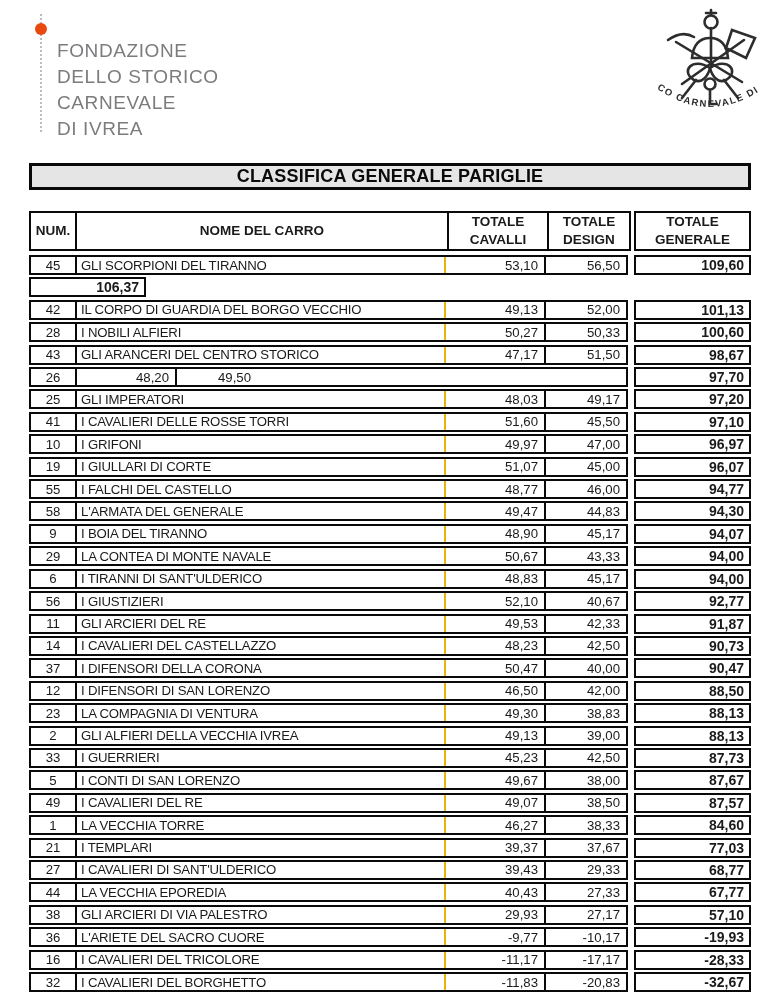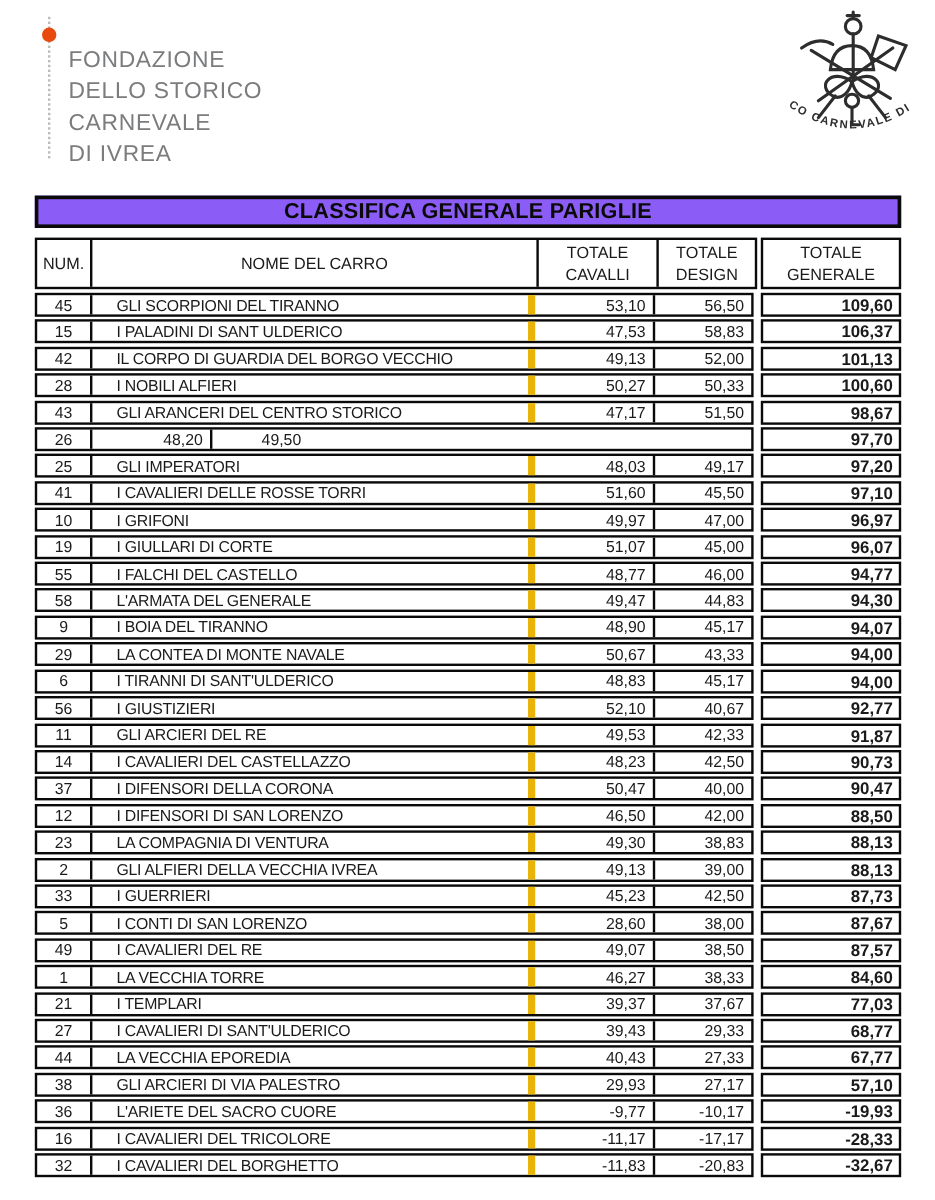--- a/index.html
+++ b/index.html
@@ -13,36 +13,36 @@
   .brand-text{position:absolute;left:57px;top:38px;font-size:19px;line-height:26px;color:#7b7c7e;letter-spacing:.6px;font-weight:500;}
   
   .emblem{position:absolute;left:642px;top:6px;width:137px;height:128px;}
   
   .tablewrap{position:absolute;left:29px;top:163px;width:722px;}
   .banner{
     box-sizing:border-box;height:27px;border:3px solid #0a0a0a;background:#f9ae08;
     display:flex;align-items:center;justify-content:center;
     font-weight:bold;font-size:18px;letter-spacing:.2px;color:#0a0a0a;
   }
-  .thead{display:flex;gap:3px;height:43px;margin-top:8px;font-weight:normal;font-size:13.5px;}
+  .thead{display:flex;gap:3px;height:43px;margin-top:19px;font-weight:bold;font-size:13.5px;align-items:center;}
   .box1{box-sizing:border-box;flex:1;border:2px solid #0a0a0a;display:flex;align-items:stretch;background:#fff;}
   .box2{box-sizing:border-box;width:117px;border:2px solid #0a0a0a;background:#fff;}
   .thead .box2{display:flex;flex-direction:column;align-items:center;justify-content:center;line-height:18px;}
   .hc{display:flex;align-items:center;justify-content:center;box-sizing:border-box;}
   .h-num{width:46px;border-right:2px solid #0a0a0a;}
   .h-name{flex:1;border-right:2px solid #0a0a0a;}
   .h-two{flex-direction:column;line-height:18px;}
   .h-cav{width:100px;border-right:2px solid #0a0a0a;}
   .h-des{width:80px;}
   .rows{margin-top:3px;}
   .row{display:flex;gap:6px;height:20px;margin-bottom:2.42px;font-size:13.2px;}
   .row .box2{display:flex;align-items:center;justify-content:flex-end;padding-right:5px;font-weight:bold;font-size:14px;}
   .c{box-sizing:border-box;display:flex;align-items:center;}
   .c-num{width:46px;border-right:2px solid #0a0a0a;justify-content:center;}
-  .c-name{flex:1;border-right:6px solid #eab308;padding-left:20px;letter-spacing:-.2px;white-space:nowrap;overflow:hidden;}
+  .c-name{flex:1;border-right:2px solid #eab308;padding-left:4px;letter-spacing:-.2px;white-space:nowrap;overflow:hidden;}
   .c-cav{width:100px;border-right:2px solid #0a0a0a;justify-content:flex-end;padding-right:6px;}
   .c-des{width:80px;justify-content:flex-end;padding-right:6px;}
 </style>
 </head>
 <body>
 
 <div class="page">
 
   <div class="brand-rule"></div>
   <div class="brand-dot" style="background: rgb(232, 73, 15);"></div>
@@ -81,21 +81,21 @@
         <circle cx="68" cy="78" r="5.5"></circle>
         <path d="M 68 84 L 68 98 L 74 98"></path>
       </g>
       <text font-size="9.5" font-weight="bold" fill="#2d2d2d" letter-spacing="1.5" font-family="Liberation Sans, sans-serif">
         <textPath href="#arcpath" startOffset="50%" text-anchor="middle">STORICO CARNEVALE DI IVREA</textPath>
       </text>
     </svg>
   </div>
 
   <div class="tablewrap">
-    <div class="banner" style="background: #8b5cf6;">
+    <div class="banner" style="background: #e5e5e5;">
       <span>CLASSIFICA GENERALE PARIGLIE</span>
     </div>
 
     <div class="thead">
       <div class="box1">
         <div class="hc h-num">NUM.</div>
         <div class="hc h-name">NOME DEL CARRO</div>
         <div class="hc h-two h-cav">
           <span>TOTALE</span>
           <span>CAVALLI</span>
@@ -116,26 +116,20 @@
     <div class="box1">
       <div class="c c-num">45</div>
       <div class="c c-name">GLI SCORPIONI DEL TIRANNO</div>
       <div class="c c-cav">53,10</div>
       <div class="c c-des">56,50</div>
     </div>
     <div class="box2">109,60</div>
   </div>
 
   <div class="row">
-    <div class="box1">
-      <div class="c c-num">15</div>
-      <div class="c c-name">I PALADINI DI SANT ULDERICO</div>
-      <div class="c c-cav">47,53</div>
-      <div class="c c-des">58,83</div>
-    </div>
     <div class="box2">106,37</div>
   </div>
 
   <div class="row">
     <div class="box1">
       <div class="c c-num">42</div>
       <div class="c c-name">IL CORPO DI GUARDIA DEL BORGO VECCHIO</div>
       <div class="c c-cav">49,13</div>
       <div class="c c-des">52,00</div>
     </div>
@@ -338,21 +332,21 @@
       <div class="c c-cav">45,23</div>
       <div class="c c-des">42,50</div>
     </div>
     <div class="box2">87,73</div>
   </div>
 
   <div class="row">
     <div class="box1">
       <div class="c c-num">5</div>
       <div class="c c-name">I CONTI DI SAN LORENZO</div>
-      <div class="c c-cav">28,60</div>
+      <div class="c c-cav">49,67</div>
       <div class="c c-des">38,00</div>
     </div>
     <div class="box2">87,67</div>
   </div>
 
   <div class="row">
     <div class="box1">
       <div class="c c-num">49</div>
       <div class="c c-name">I CAVALIERI DEL RE</div>
       <div class="c c-cav">49,07</div>

